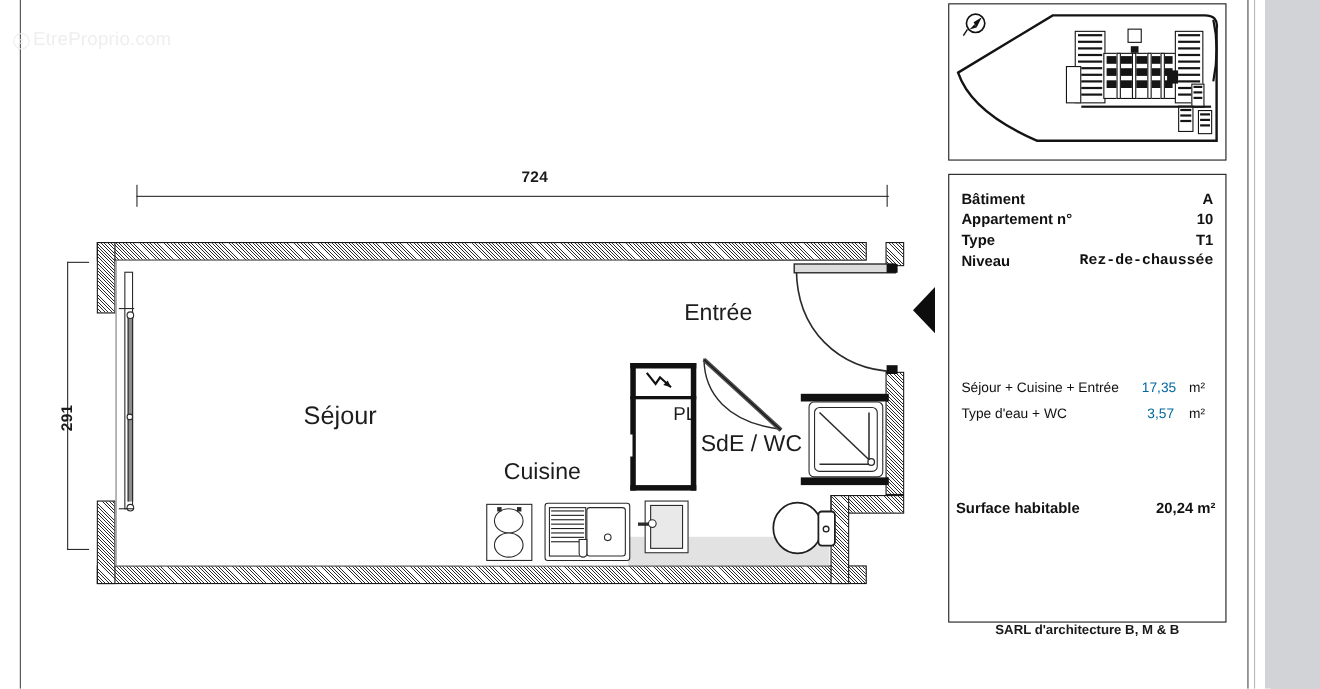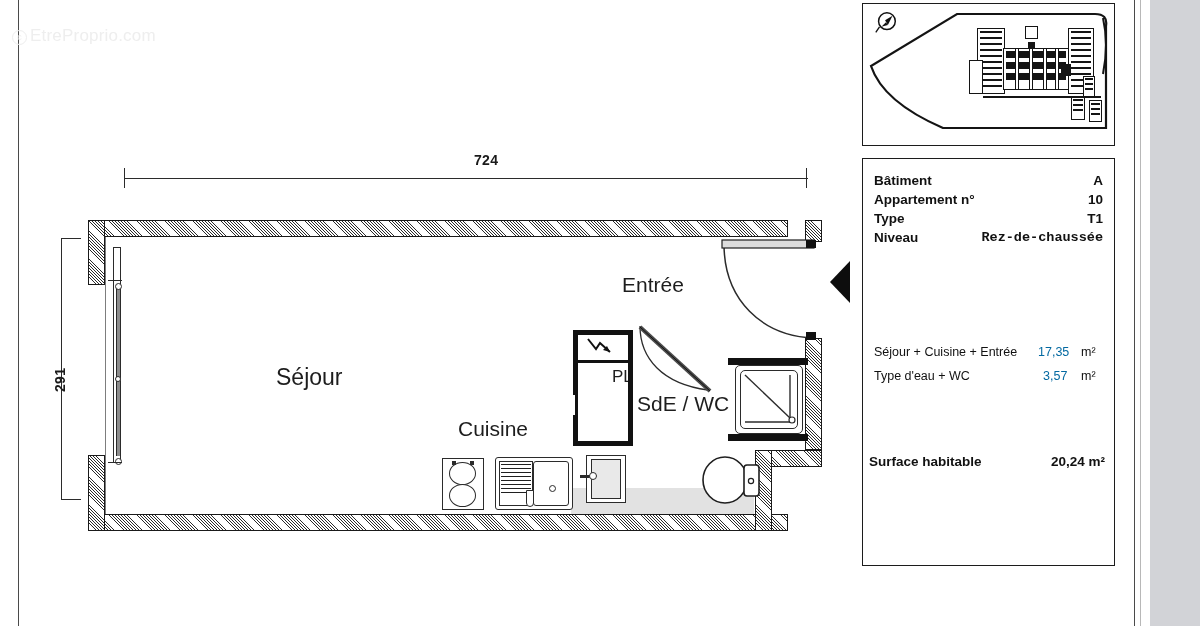--- a/index.html
+++ b/index.html
@@ -342,15 +342,16 @@
 
       <div class="area-key" style="left:11px;top:210px;">Type d'eau + WC</div>
       <div class="area-num" style="left:180px;top:210px;">3,57</div>
       <div class="area-unit" style="left:218px;top:210px;">m²</div>
 
       <div class="hab-key" style="left:6px;top:295px;">Surface habitable</div>
       <div class="hab-val" style="right:9px;top:295px;">20,24 m²</div>
 
     </div>
 
+    <div class="panel-credit">SARL d'architecture B, M &amp; B</div>
   </div>
 
 </div>
 
 </body></html>

